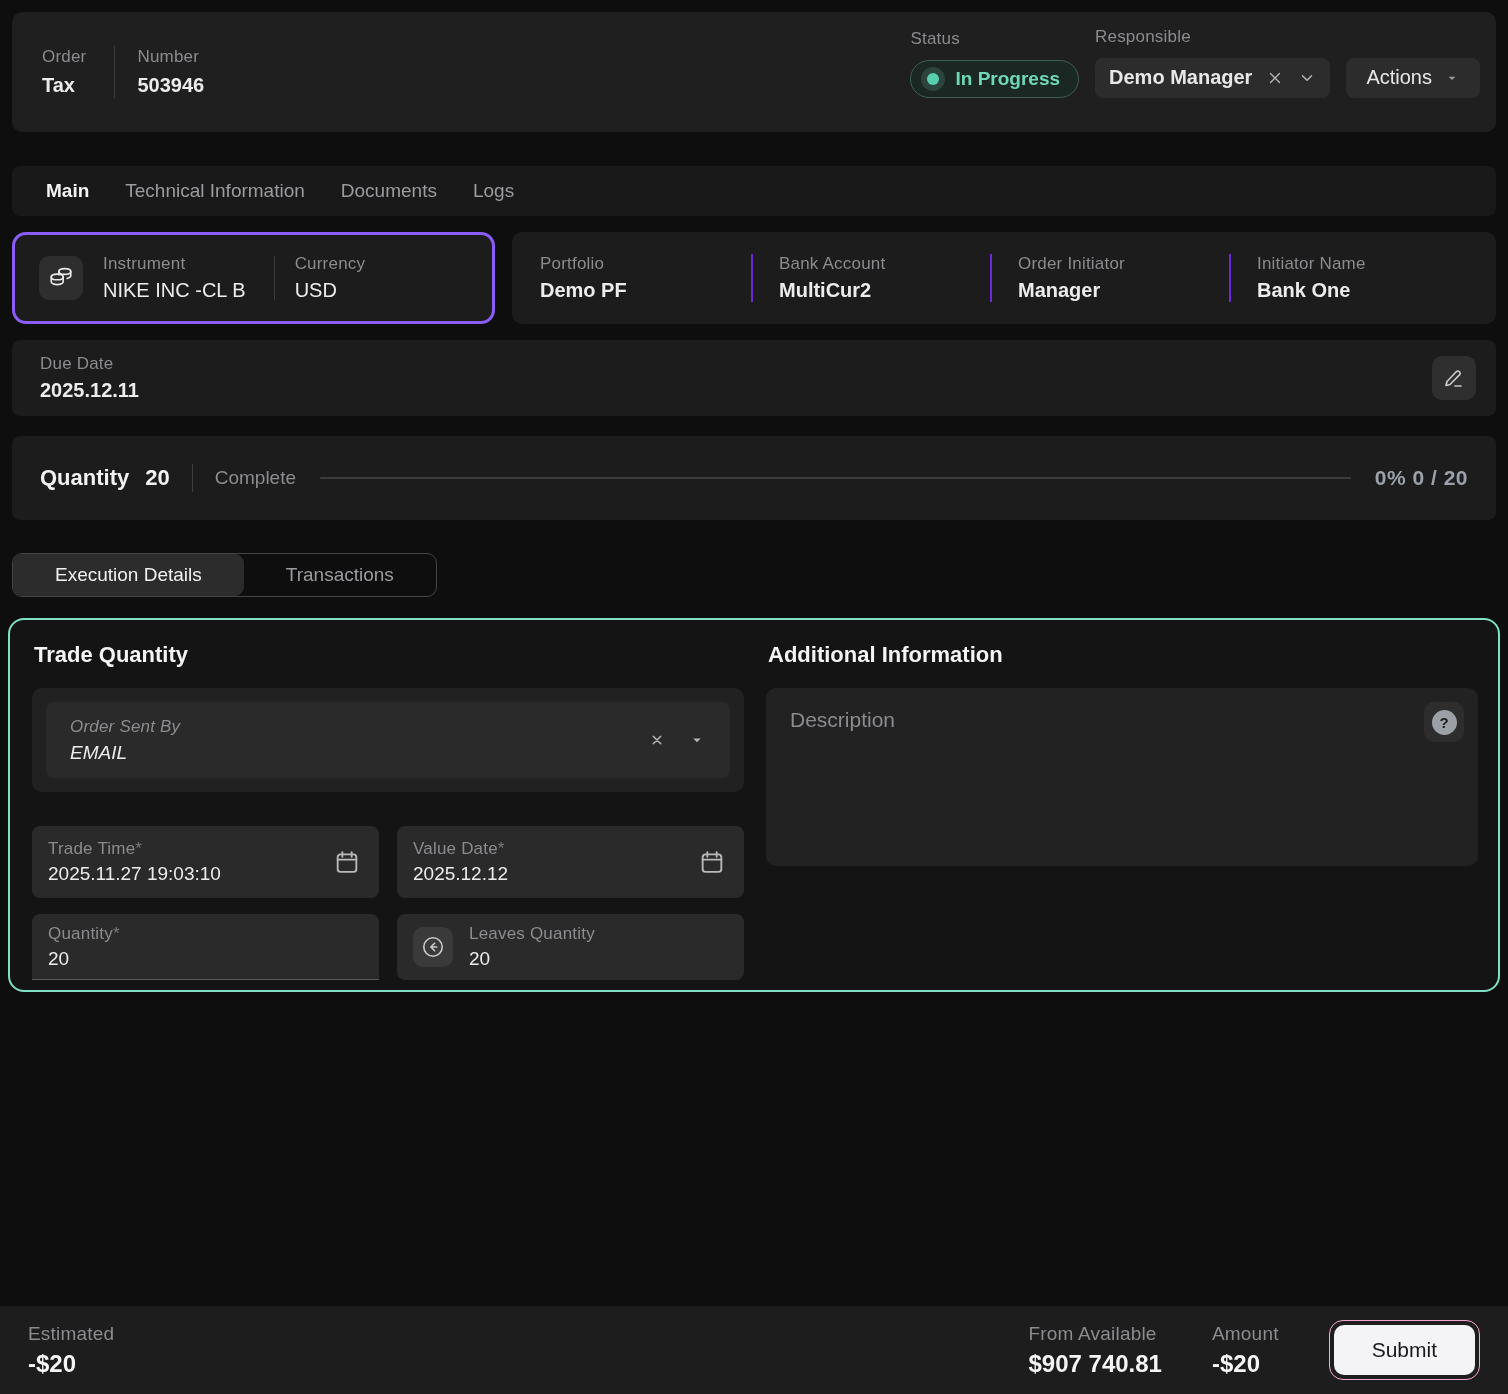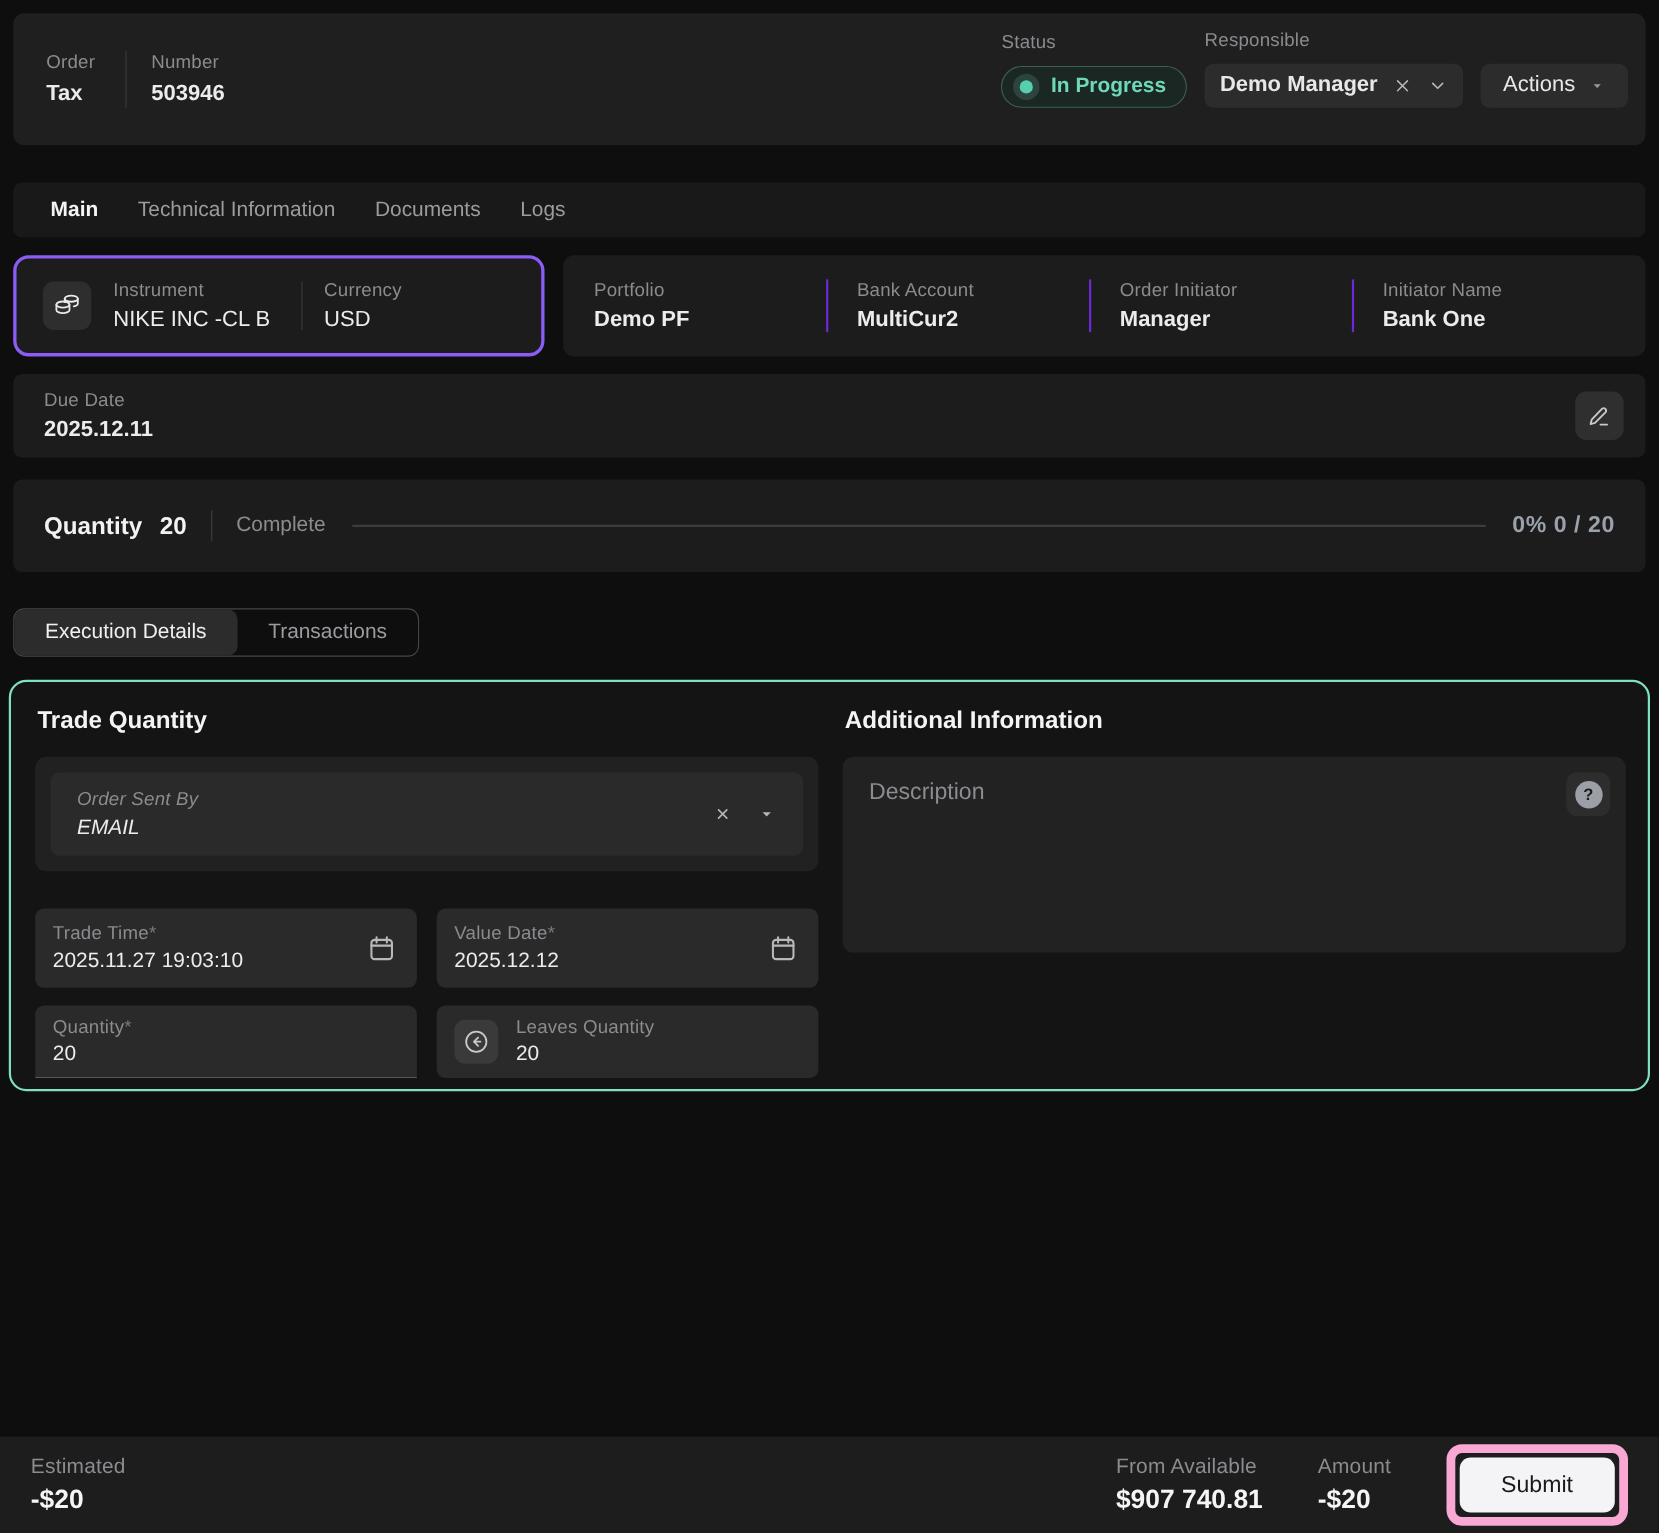--- a/index.html
+++ b/index.html
@@ -112,21 +112,21 @@
   .progress-text { font-size:21px; font-weight:700; color:#9aa1ab; letter-spacing:.5px; }
 
   
   .subtabs {
     position:absolute; left:12px; top:553px; height:44px;
     border:1px solid #454545; border-radius:10px;
     display:inline-flex; align-items:stretch; overflow:hidden;
   }
   .subtab {
     display:flex; align-items:center; justify-content:center;
-    font-size:19px; color:#9b9ba0; padding:0 28px; cursor:pointer;
+    font-size:19px; color:#9b9ba0; padding:0 42px; cursor:pointer;
   }
   .subtab.active { background:#2c2c2c; border-radius:9px; color:#f0f0f0; }
 
   
   .exec-container {
     position:absolute; left:8px; right:8px; top:618px; height:374px;
     border:2px solid #7ee0c4; border-radius:16px; background:#141414;
     display:grid; grid-template-columns:1fr 1fr; column-gap:22px;
     padding:12px 20px 20px 22px;
   }
@@ -177,21 +177,21 @@
 
   
   .footer {
     position:absolute; left:0; right:0; bottom:0; height:88px;
     background:#1d1d1d;
     display:flex; align-items:center; padding:0 28px;
   }
   .footer .label { font-size:19px; }
   .money { font-size:24px; font-weight:700; color:#f5f5f5; }
   .footer-right { margin-left:auto; display:flex; align-items:center; gap:50px; }
-  .submit-ring { border:8px solid #f9a8d4; border-radius:14px; padding:4px; }
+  .submit-ring { border:1px solid #f9a8d4; border-radius:14px; padding:4px; }
   .submit-btn {
     background:#f4f4f6; color:#1a1a1a; border:none; border-radius:10px;
     font-family:inherit; font-size:21px; padding:13px 38px; cursor:pointer;
   }
 </style>
 </head>
 <body>
 
 <div class="header-card">
   <div class="hgroup">

